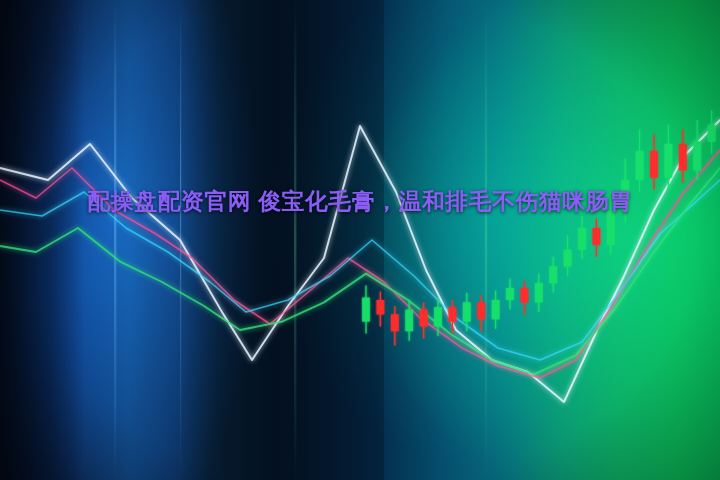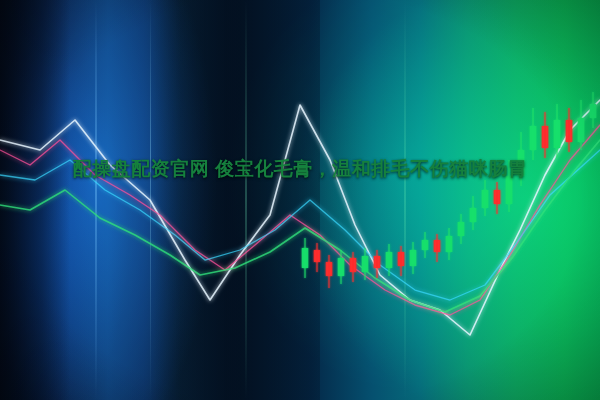--- a/index.html
+++ b/index.html
@@ -86,21 +86,21 @@
     height: 400px;
   }
 
   
   .caption {
     position: absolute;
     left: 0;
     right: 0;
     top: 150px;
     text-align: center;
-    color: #15803d;
+    color: #8b5cf6;
     font-size: 19px;
     font-weight: 700;
     line-height: 38px;
     letter-spacing: 0.5px;
     text-shadow: 0 1px 3px rgba(0,0,0,0.75);
     padding: 0 14px;
     box-sizing: border-box;
   }
 </style>
 </head>

